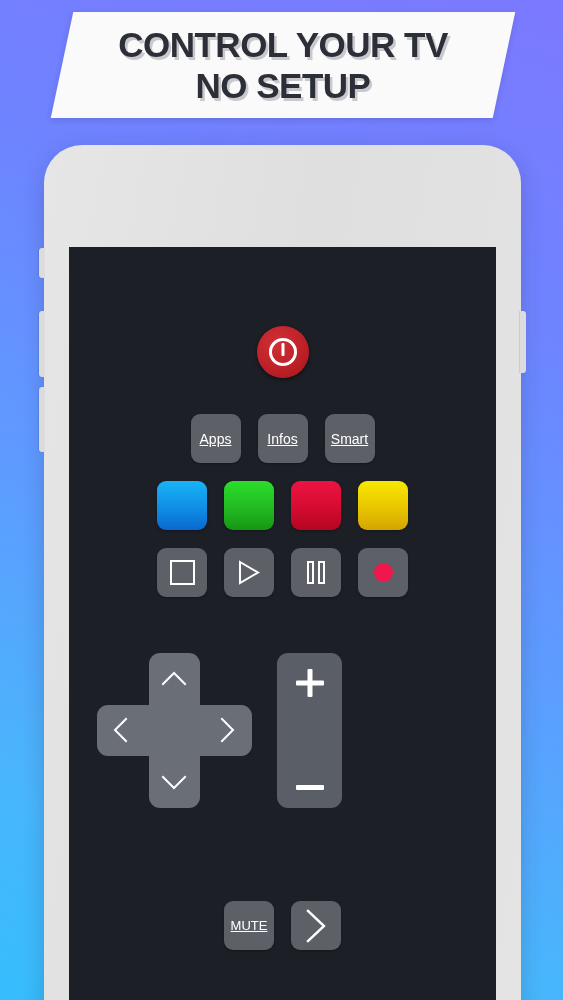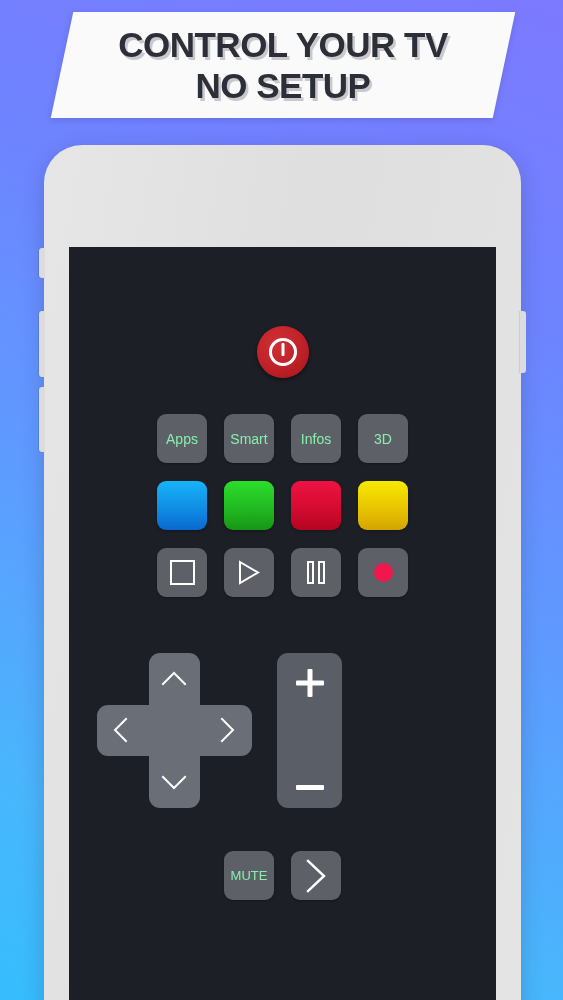--- a/index.html
+++ b/index.html
@@ -147,34 +147,35 @@
     position: absolute;
     left: 0;
     width: 100%;
     display: flex;
     justify-content: center;
     gap: 17px;
   }
   #row-apps  { top: 167px; }
   #row-color { top: 234px; }
   #row-media { top: 301px; }
-  #row-bottom{ top: 604px; }
+  #row-bottom{ top: 654px; }
 
   .gbtn {
     width: 50px;
     height: 49px;
     border-radius: 9px;
     background: #5D6167;
     display: flex;
     align-items: center;
     justify-content: center;
-    color: #86efac;
+    color: #ffffff;
     font-size: 14px;
     cursor: pointer;
     box-shadow: 0 1px 2px rgba(0,0,0,0.30);
+    text-decoration: underline;
   }
   .gbtn.small-label { font-size: 13px; }
 
   .cbtn {
     width: 50px;
     height: 49px;
     border-radius: 9px;
     cursor: pointer;
     box-shadow: 0 1px 3px rgba(0,0,0,0.35);
   }
@@ -310,23 +311,22 @@
     <div id="screen">
 
       <div id="power-row">
         <div id="power-button">
           <div id="power-glyph"></div>
         </div>
       </div>
 
       <div class="btn-row" id="row-apps">
         <div class="gbtn">Apps</div>
+        <div class="gbtn">Infos</div>
         <div class="gbtn">Smart</div>
-        <div class="gbtn">Infos</div>
-        <div class="gbtn">3D</div>
       </div>
 
       <div class="btn-row" id="row-color">
         <div class="cbtn" id="btn-blue"></div>
         <div class="cbtn" id="btn-green"></div>
         <div class="cbtn" id="btn-red"></div>
         <div class="cbtn" id="btn-yellow"></div>
       </div>
 
       <div class="btn-row" id="row-media">

